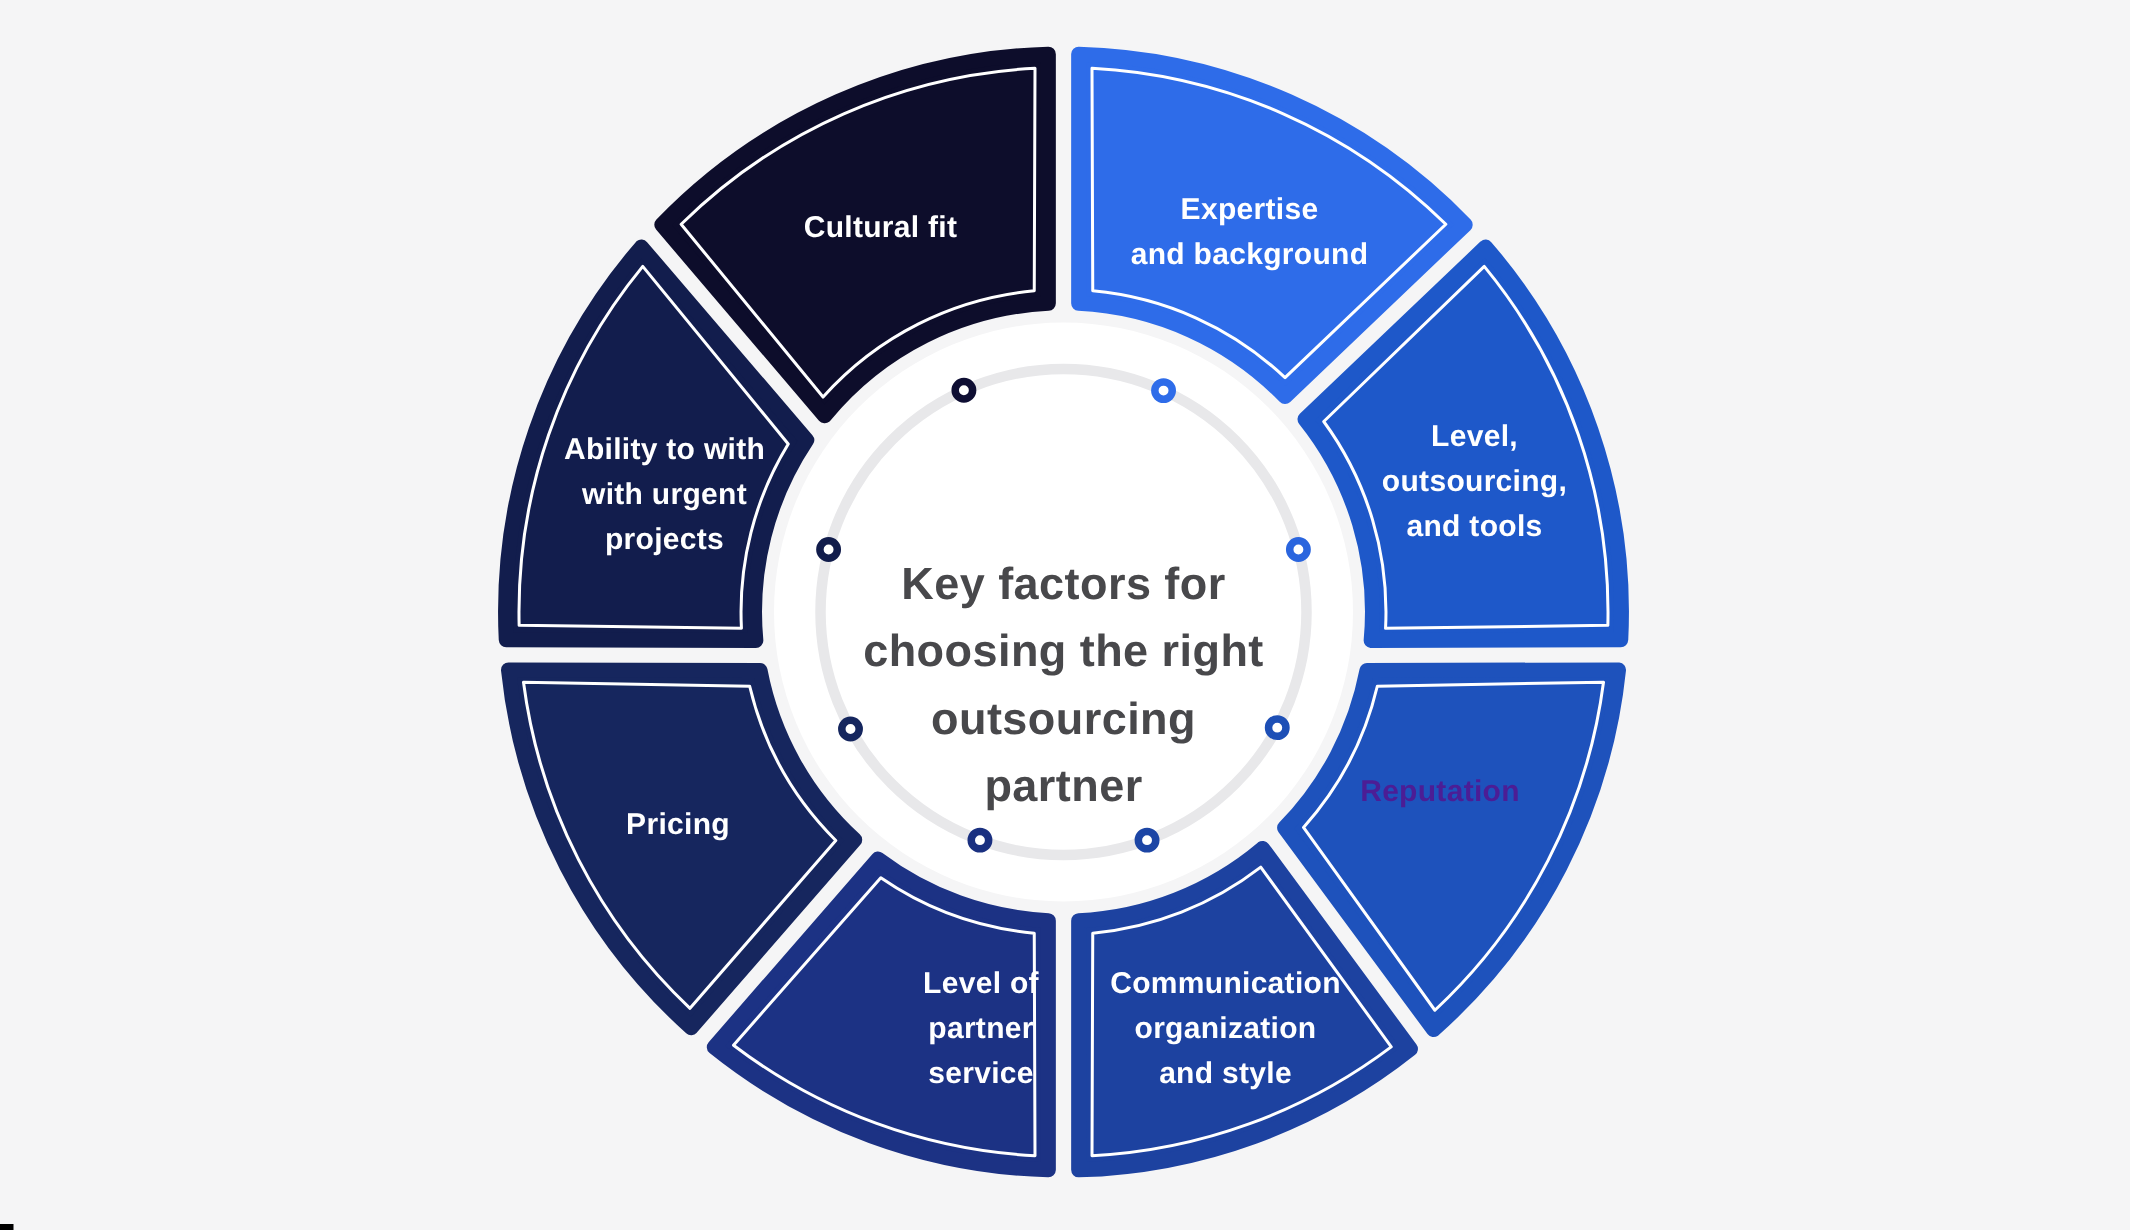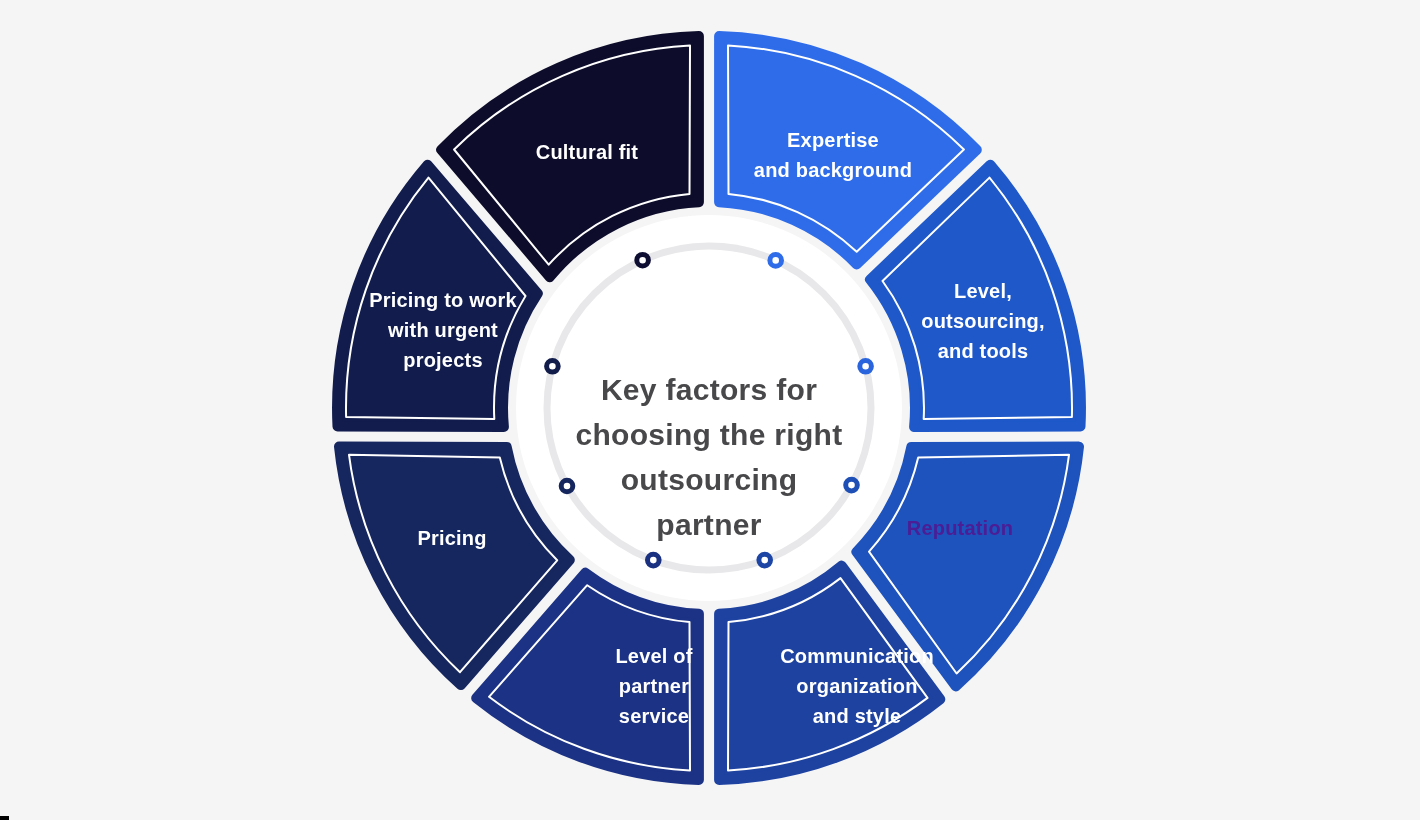--- a/index.html
+++ b/index.html
@@ -69,38 +69,38 @@
     <div class="seg-label" style="left: 983px; top: 321px; color: rgb(255, 255, 255);">
       <div>Level,</div>
       <div>outsourcing,</div>
       <div>and tools</div>
     </div>
 
     <div class="seg-label" style="left: 960px; top: 528px; color: #4c1d95;">
       <div>Reputation</div>
     </div>
 
-    <div class="seg-label" style="left: 817px; top: 686px; color: rgb(255, 255, 255); margin-left: 40px;">
+    <div class="seg-label" style="left: 817px; top: 686px; color: rgb(255, 255, 255);">
       <div>Communication</div>
       <div>organization</div>
       <div>and style</div>
     </div>
 
     <div class="seg-label" style="left: 610px; top: 686px; color: rgb(255, 255, 255); margin-left: 44px;">
       <div>Level of</div>
       <div>partner</div>
       <div>service</div>
     </div>
 
-    <div class="seg-label" style="left: 452px; top: 538px; color: rgb(255, 255, 255);">
+    <div class="seg-label" style="left: 452px; top: 550px; color: rgb(255, 255, 255);">
       <div>Pricing</div>
     </div>
 
     <div class="seg-label" style="left: 443px; top: 330px; color: rgb(255, 255, 255);">
-      <div>Pricing to work</div>
+      <div>Ability to with</div>
       <div>with urgent</div>
       <div>projects</div>
     </div>
 
     <div class="center-title" style="left: 709px; top: 409px; color: rgb(72, 72, 75); margin-top: 48px;">
       <div>Key factors for</div>
       <div>choosing the right</div>
       <div>outsourcing</div>
       <div>partner</div>
     </div>

